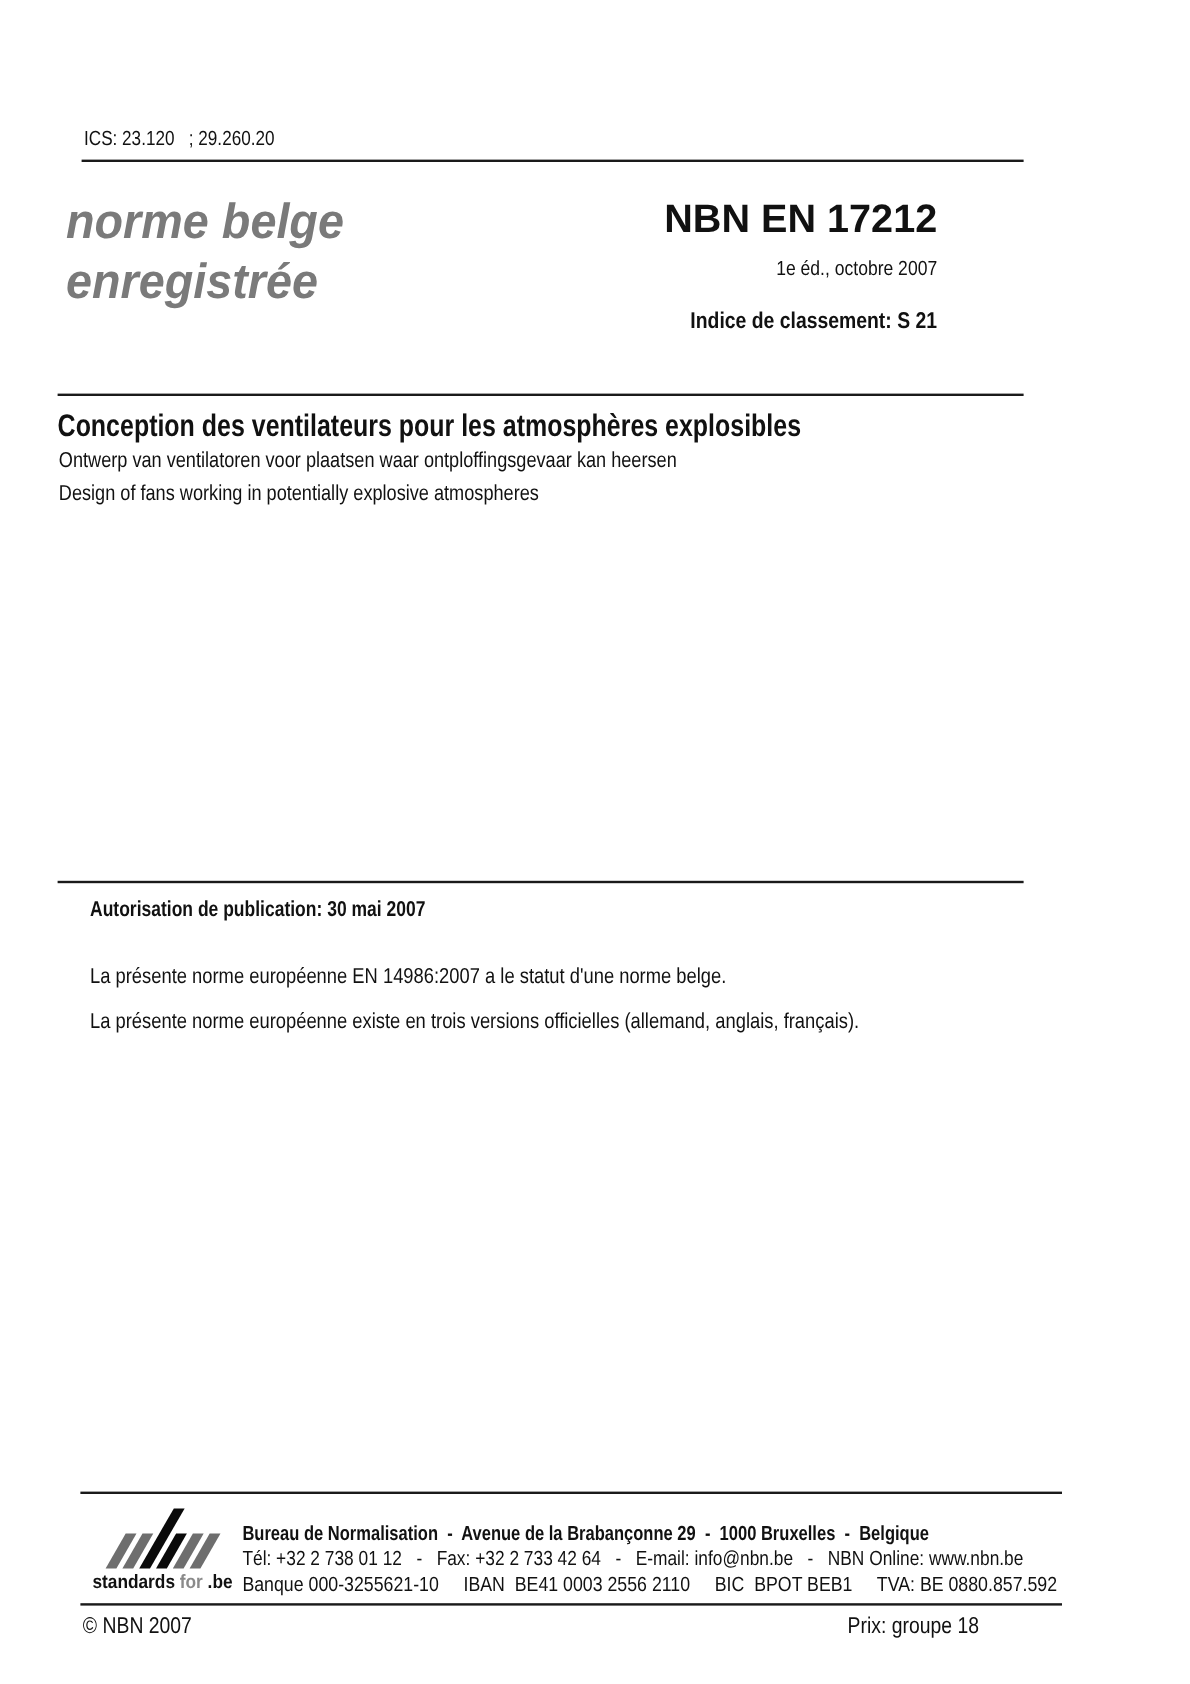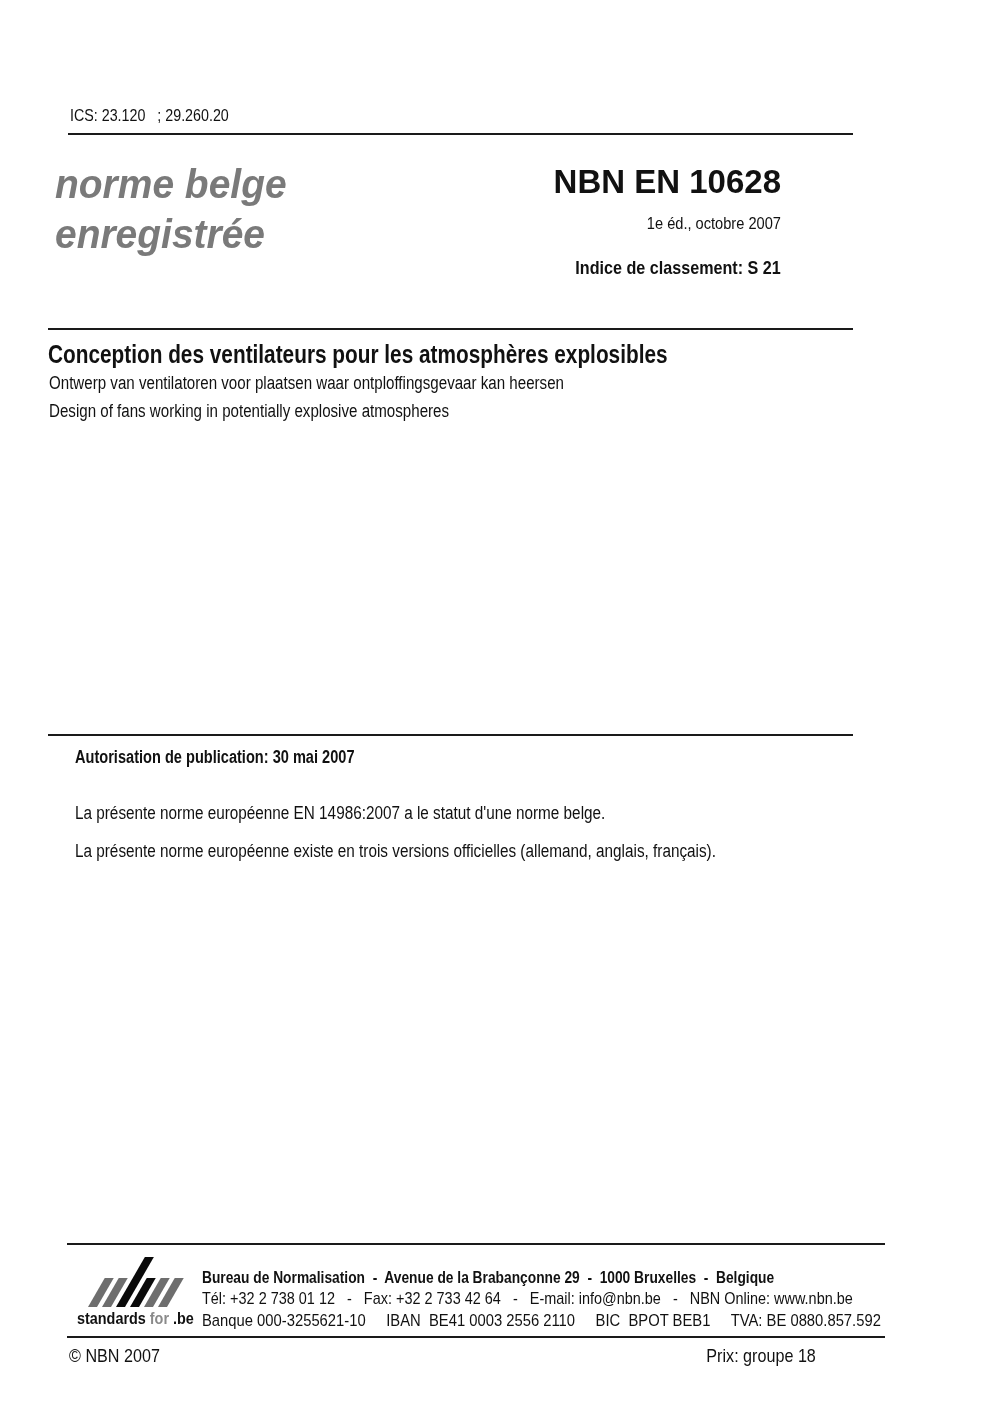--- a/index.html
+++ b/index.html
@@ -110,21 +110,21 @@
 <body>
 
 <div class="page">
 
   <div class="abs ics">ICS: 23.120   ; 29.260.20</div>
   <div class="rule" style="left:68px; top:107px; width:785px;"></div>
 
   <div class="abs doctype"><span>norme belge</span>
 <span>enregistrée</span></div>
 
-  <div class="abs std-number">NBN EN 10628</div>
+  <div class="abs std-number">NBN EN 17212</div>
   <div class="abs edition">1e éd., octobre 2007</div>
   <div class="abs classement">Indice de classement: S 21</div>
 
   <div class="rule" style="left:48px; top:302px; width:805px;"></div>
 
   <div class="abs title-fr">Conception des ventilateurs pour les atmosphères explosibles</div>
   <div class="abs title-nl">Ontwerp van ventilatoren voor plaatsen waar ontploffingsgevaar kan heersen</div>
   <div class="abs title-en">Design of fans working in potentially explosive atmospheres</div>
 
   <div class="rule" style="left:48px; top:708px; width:805px;"></div>

